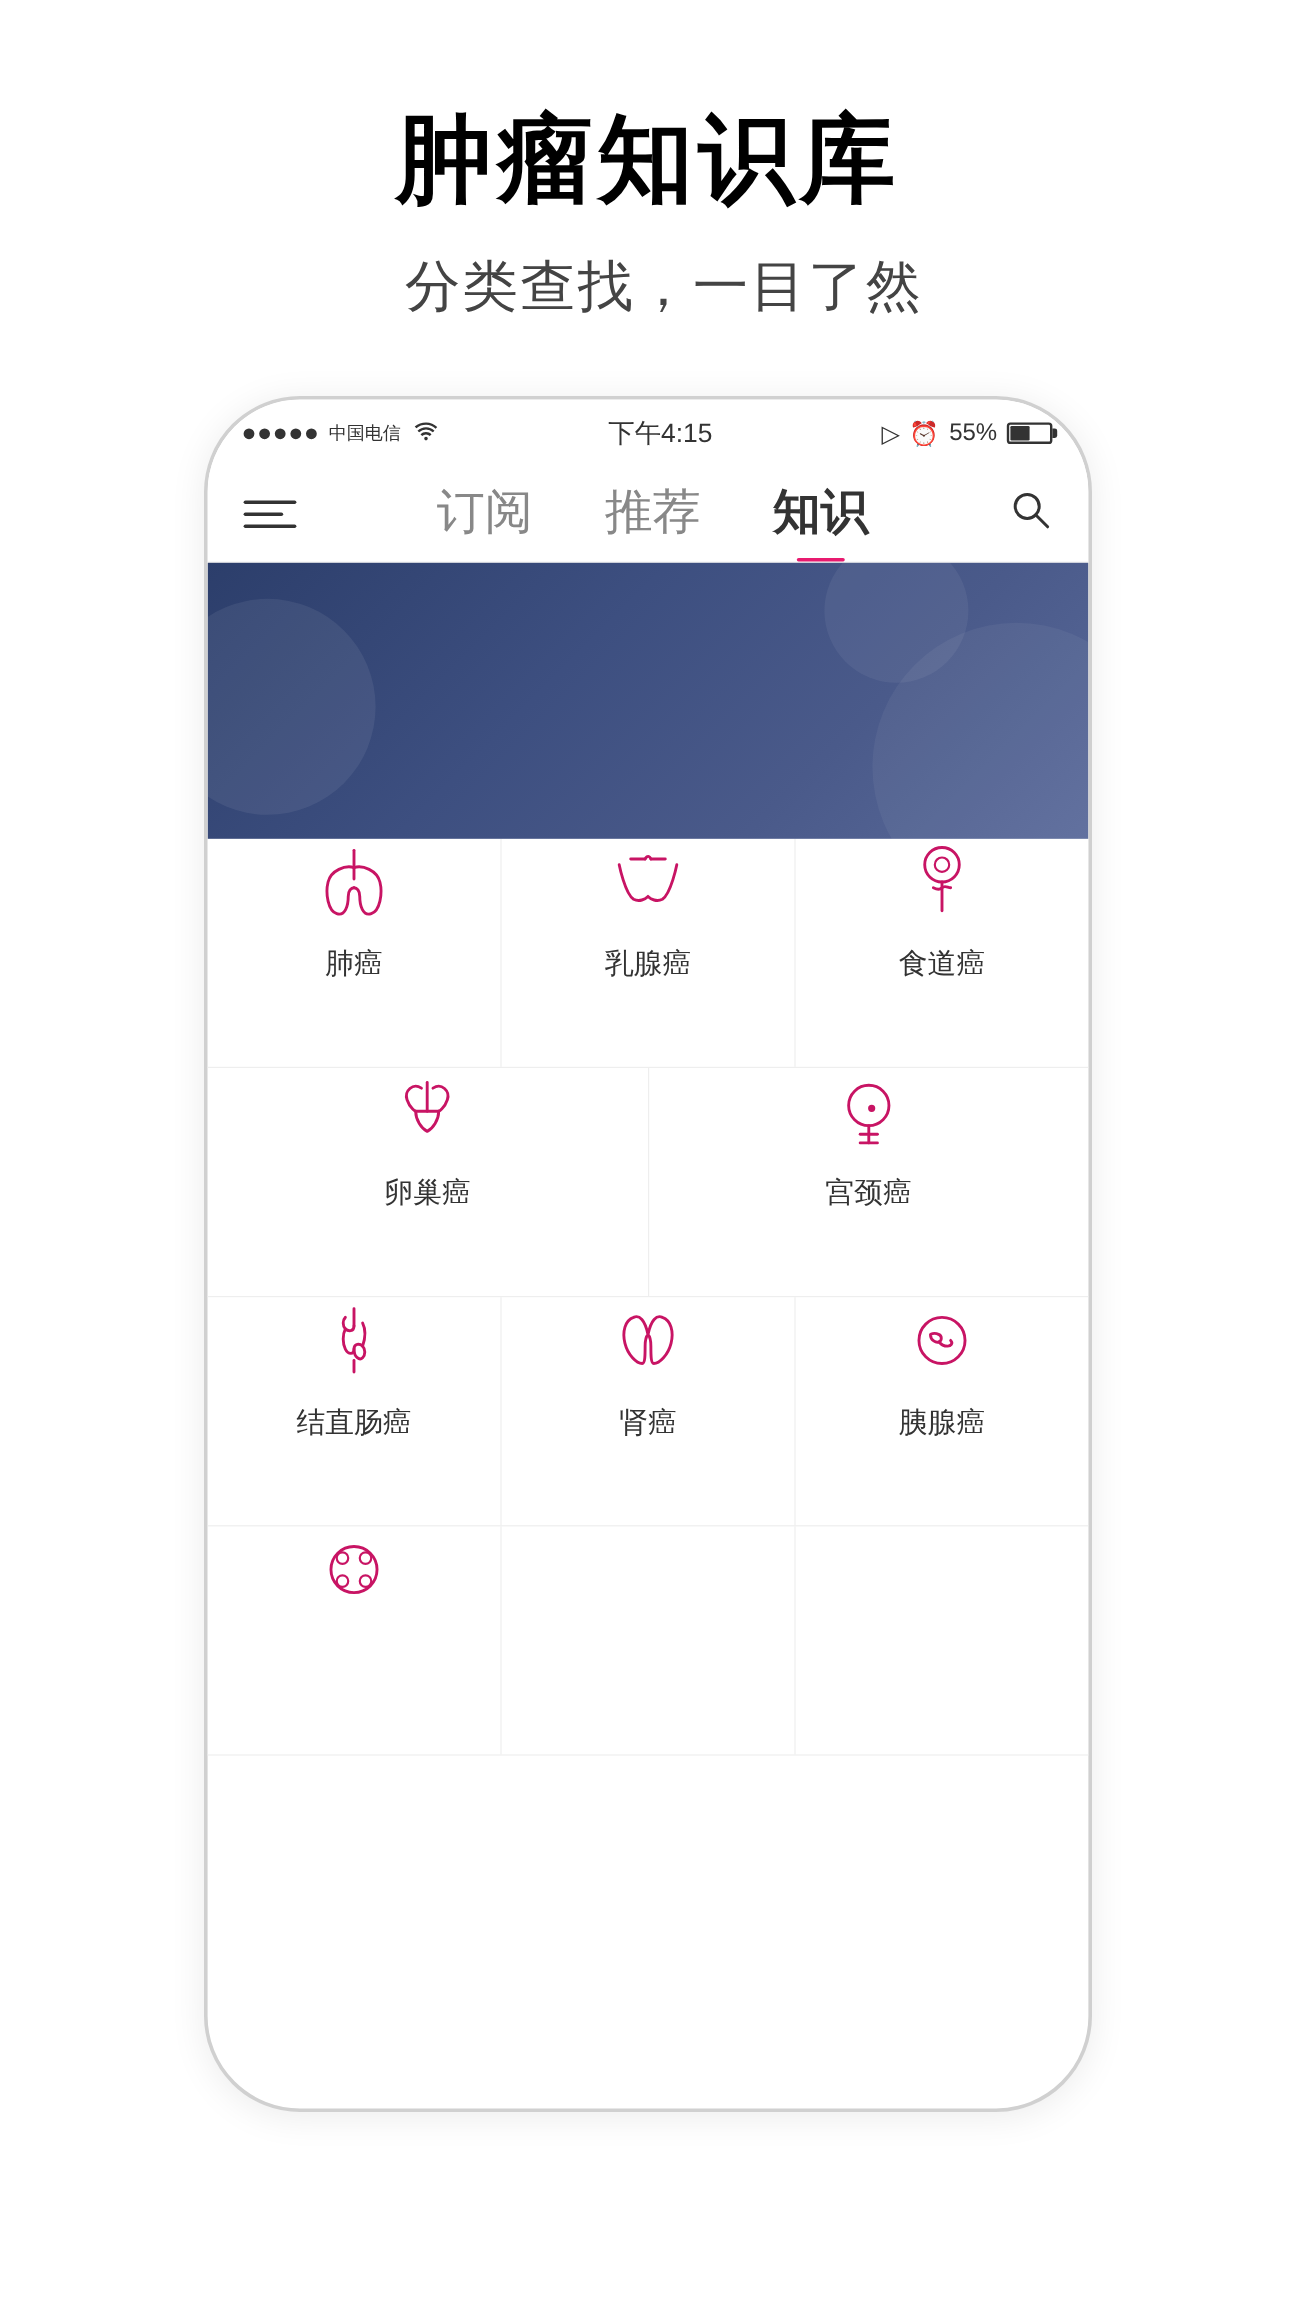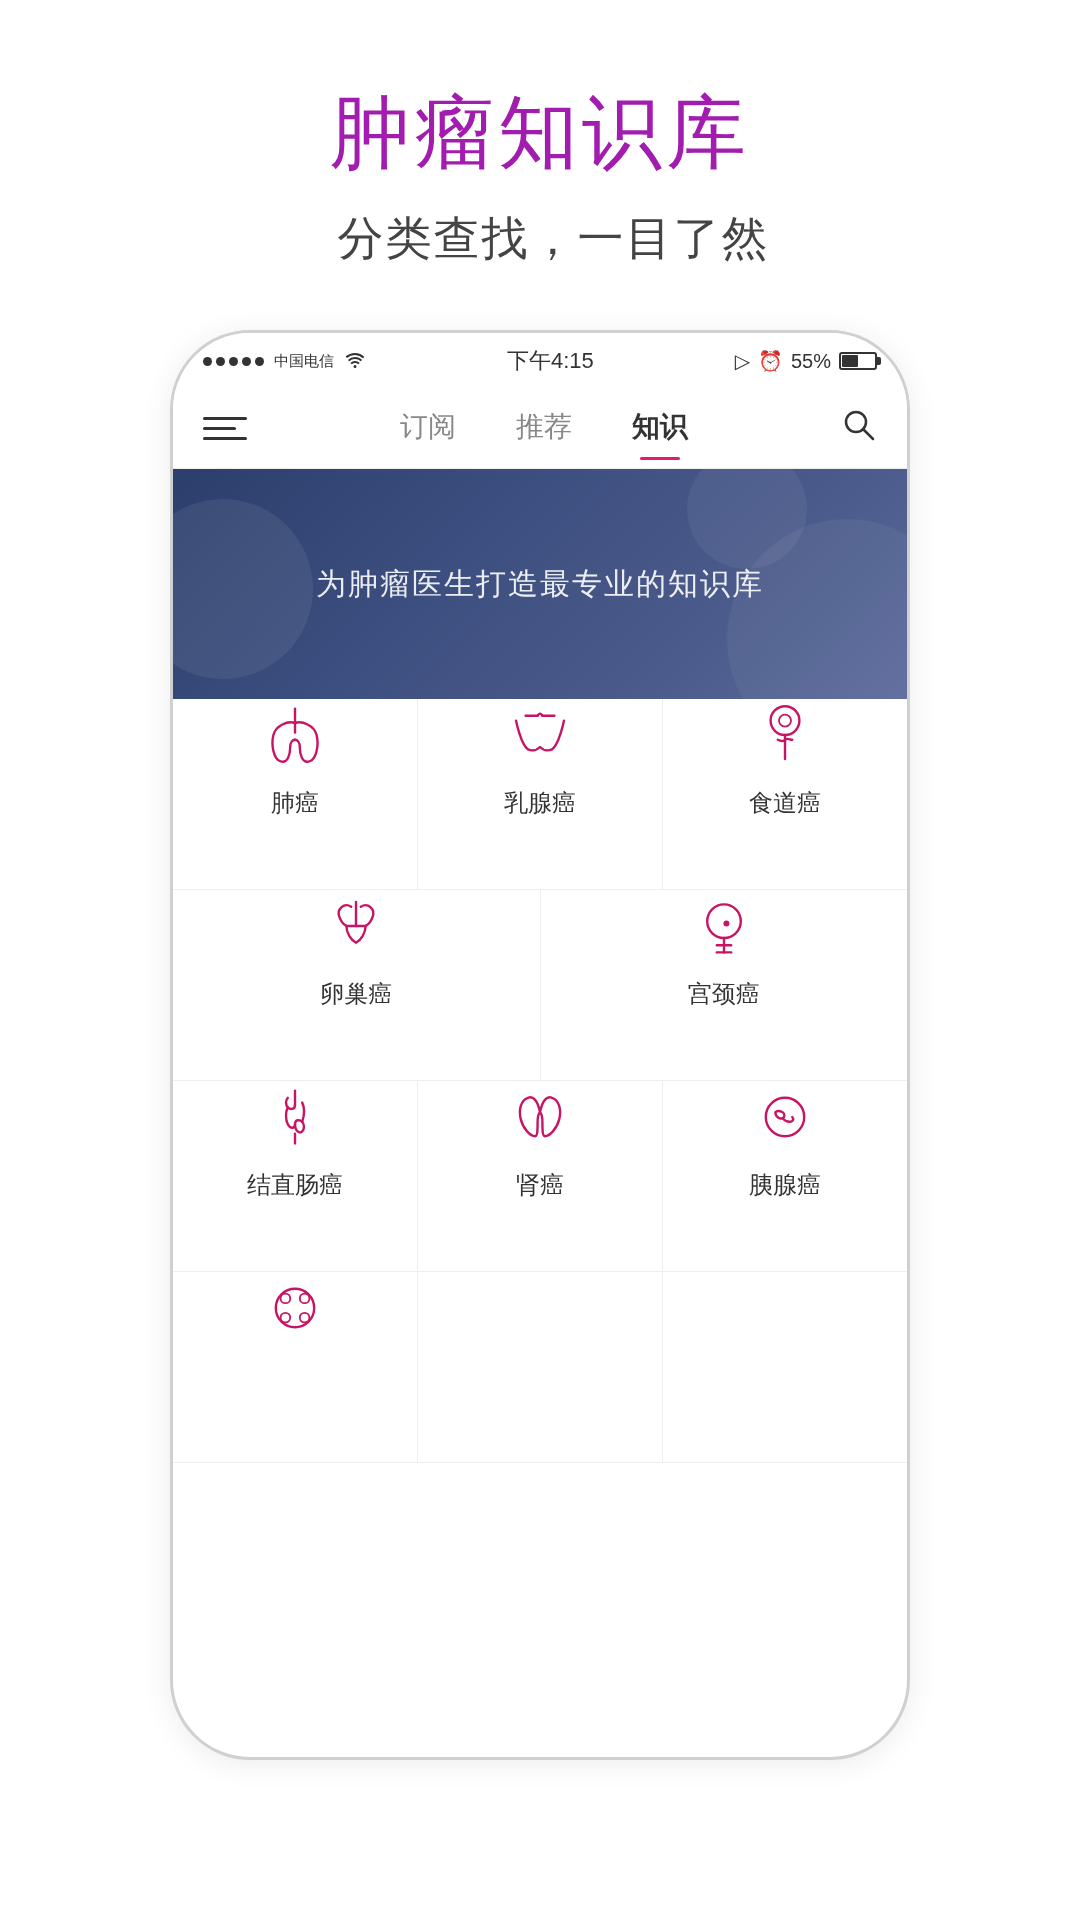--- a/index.html
+++ b/index.html
@@ -17,22 +17,22 @@
 
     .page-header {
       width: 100%;
       text-align: center;
       padding-top: 80px;
       padding-bottom: 40px;
     }
 
     .page-title {
       font-size: 80px;
-      font-weight: 400;
-      color: #a21caf;
+      font-weight: 700;
+      color: #000000;
       margin-bottom: 20px;
       letter-spacing: 4px;
     }
 
     .page-subtitle {
       font-size: 46px;
       color: #444;
       font-weight: 400;
       letter-spacing: 2px;
       padding-left: 27px;
@@ -145,21 +145,21 @@
     .nav-menu-icon span:last-child { width: 100%; }
 
     .nav-tabs {
       flex: 1;
       display: flex;
       justify-content: center;
       gap: 60px;
     }
 
     .nav-tab {
-      font-size: 28px;
+      font-size: 40px;
       color: #888;
       cursor: pointer;
       padding-bottom: 4px;
       position: relative;
     }
 
     .nav-tab.active {
       color: #333;
       font-weight: 600;
     }
@@ -327,21 +327,20 @@
         <circle cx="15" cy="15" r="10" stroke="#333" stroke-width="2.5" fill="none"></circle>
         <line x1="22" y1="22" x2="32" y2="32" stroke="#333" stroke-width="2.5" stroke-linecap="round"></line>
       </svg>
     </div>
   </div>
 
   <div class="banner">
     <div class="banner-circle1"></div>
     <div class="banner-circle2"></div>
     <div class="banner-circle3"></div>
-    <div class="banner-text">为肿瘤医生打造最专业的知识库</div>
   </div>
 
   <div class="cancer-grid">
 
     <div class="grid-row">
       <div class="grid-cell">
         <div class="cell-icon">
           <svg viewBox="0 0 60 60" fill="none" stroke="#c81464" stroke-width="2" stroke-linecap="round" stroke-linejoin="round">
             <path d="M30 8 C30 8 30 20 30 28"></path>
             <path d="M30 20 C24 18 14 22 12 30 C10 38 12 50 18 52 C24 54 26 46 26 40 C26 36 28 34 30 34"></path>

